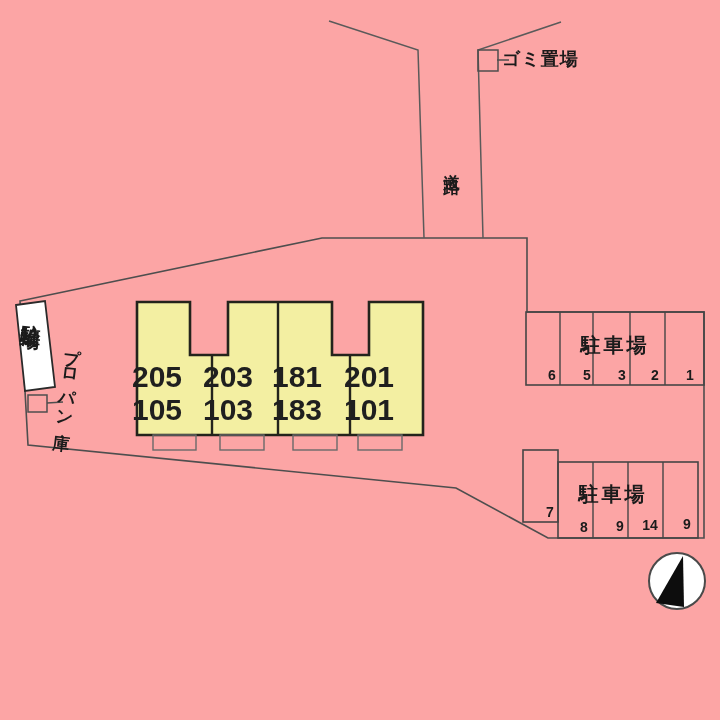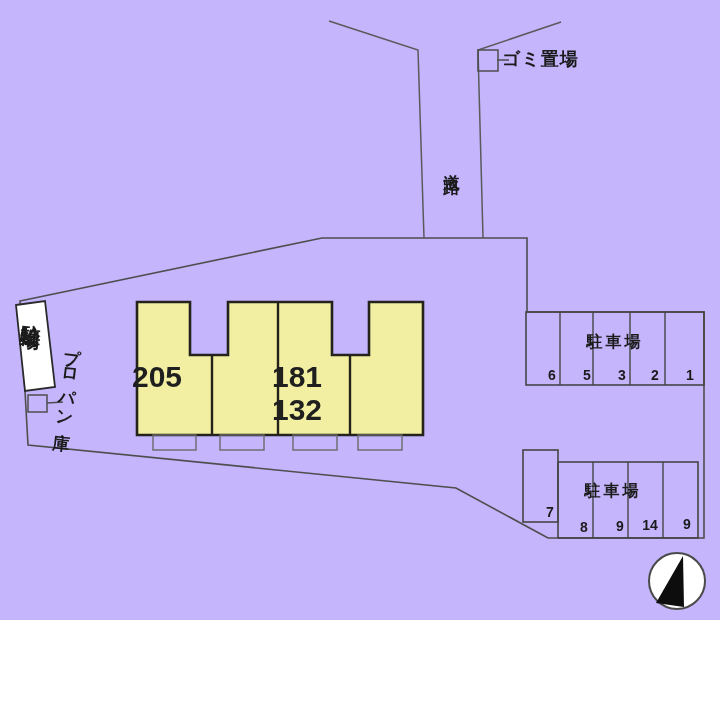--- a/index.html
+++ b/index.html
@@ -1,19 +1,19 @@
 <!DOCTYPE html>
 <html><head>
 <meta charset="utf-8">
 <style>
   html,body{margin:0;padding:0;background:#ffffff;}
   .canvas{
     position:relative;
-    width:720px;height:620px;
-    background:#c4b5fd;
+    width:720px;height:720px;
+    background:#fca5a5;
     overflow:hidden;
     font-family:"Liberation Sans","DejaVu Sans",sans-serif;
     color:#1a1a1a;
   }
   .canvas svg{position:absolute;left:0;top:0;}
   .lbl{
     position:absolute;
     white-space:nowrap;
     color:#1b1b1b;
     font-family:"Liberation Sans","DejaVu Sans",sans-serif;
@@ -26,21 +26,21 @@
   .road-label{left:440px;top:160px;font-size:17px;font-weight:700;letter-spacing:4px;}
   .bicycle-label{left:21px;top:308px;font-size:20px;font-weight:700;letter-spacing:3px;transform:rotate(6deg);transform-origin:center top;}
   .propane-label{left:63px;top:336px;font-size:17px;font-weight:700;letter-spacing:2px;transform:rotate(7deg);transform-origin:center top;}
   .unit-label{
     position:absolute;top:360px;width:84px;
     font-size:30px;line-height:33px;
     font-weight:700;letter-spacing:0px;color:#1f1f1f;
   }
   .plot-label{
     position:absolute;width:92px;text-align:center;
-    font-size:16px;font-weight:700;letter-spacing:3px;color:#1b1b1b;
+    font-size:20px;font-weight:700;letter-spacing:3px;color:#1b1b1b;
   }
   .space-num{
     position:absolute;width:24px;text-align:center;
     font-size:14px;font-weight:700;color:#1b1b1b;
   }
 </style>
 </head>
 <body>
 
 <div class="canvas">
@@ -88,24 +88,33 @@
     </g>
   </svg>
 
   <div class="lbl garbage-label">ゴミ置場</div>
   <div class="lbl v road-label">道路</div>
   <div class="lbl v bicycle-label">駐輪場</div>
   <div class="lbl v propane-label">プロパン庫</div>
 
   <div class="unit-label" style="left:132px">
     <div>205</div>
+    <div>105</div>
+  </div>
+  <div class="unit-label" style="left:203px">
+    <div>203</div>
+    <div>103</div>
   </div>
   <div class="unit-label" style="left:272px">
     <div>181</div>
-    <div>132</div>
+    <div>183</div>
+  </div>
+  <div class="unit-label" style="left:344px">
+    <div>201</div>
+    <div>101</div>
   </div>
 
   <div class="plot-label" style="left:569px;top:332px">駐車場</div>
   <div class="space-num" style="left:540px;top:367px">6</div>
   <div class="space-num" style="left:575px;top:367px">5</div>
   <div class="space-num" style="left:610px;top:367px">3</div>
   <div class="space-num" style="left:643px;top:367px">2</div>
   <div class="space-num" style="left:678px;top:367px">1</div>
 
   <div class="plot-label" style="left:567px;top:481px">駐車場</div>

